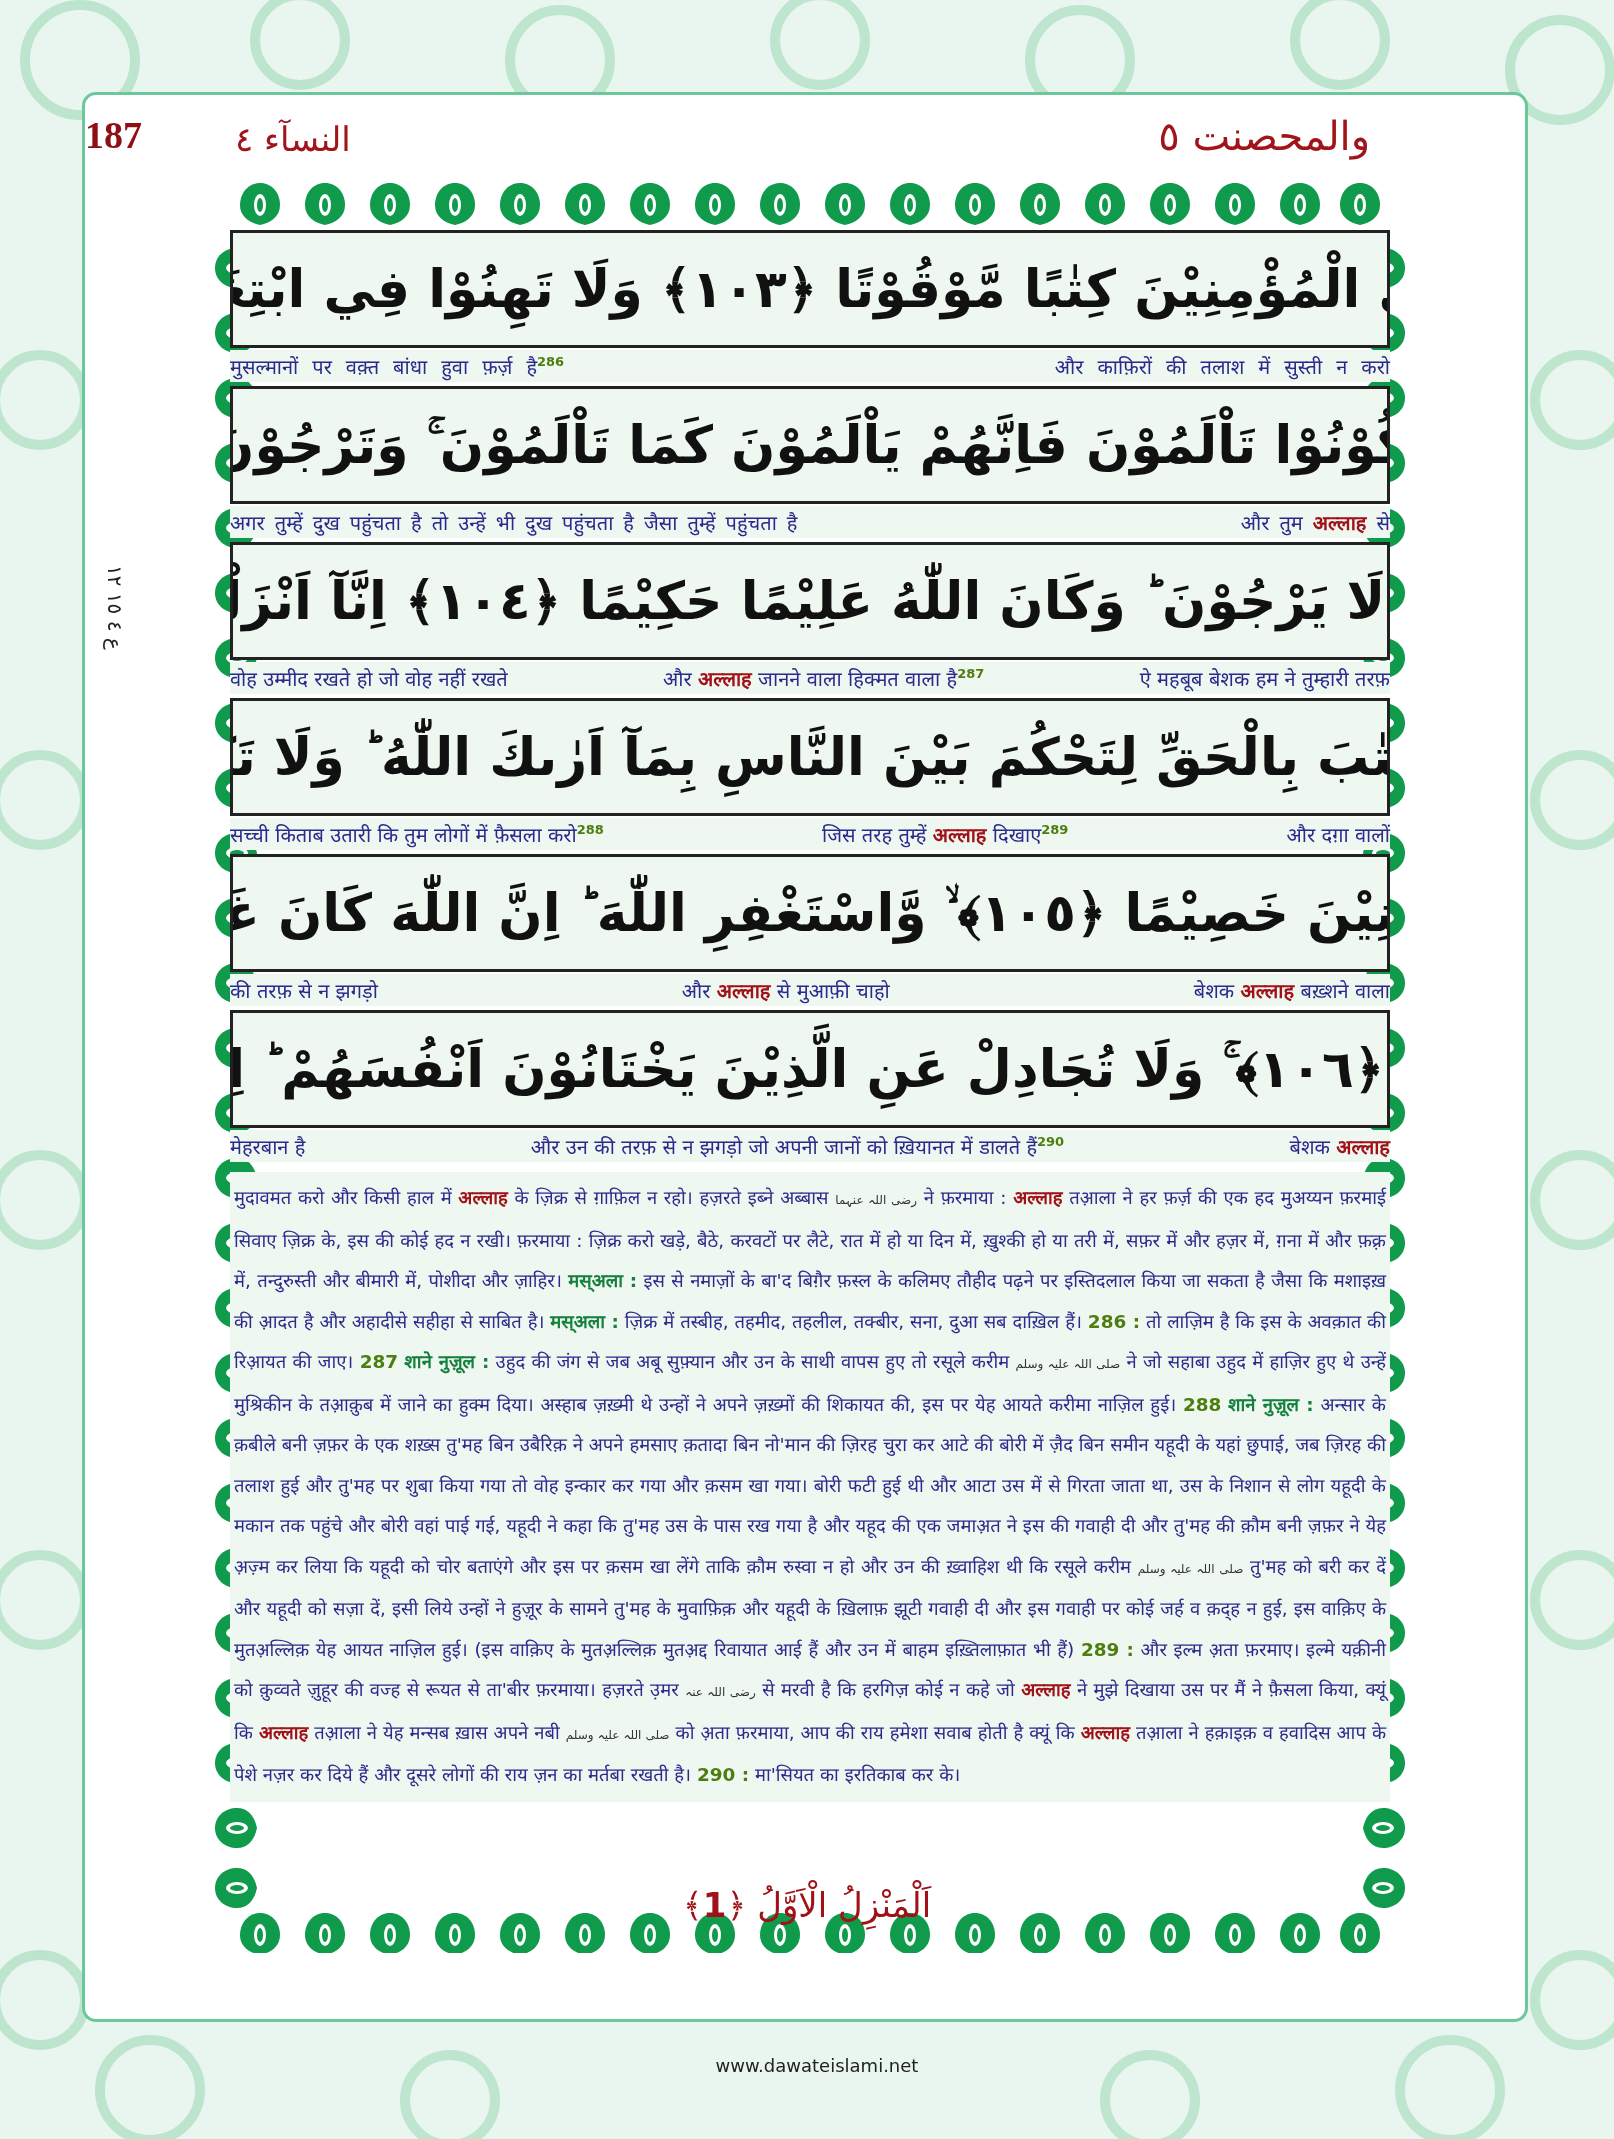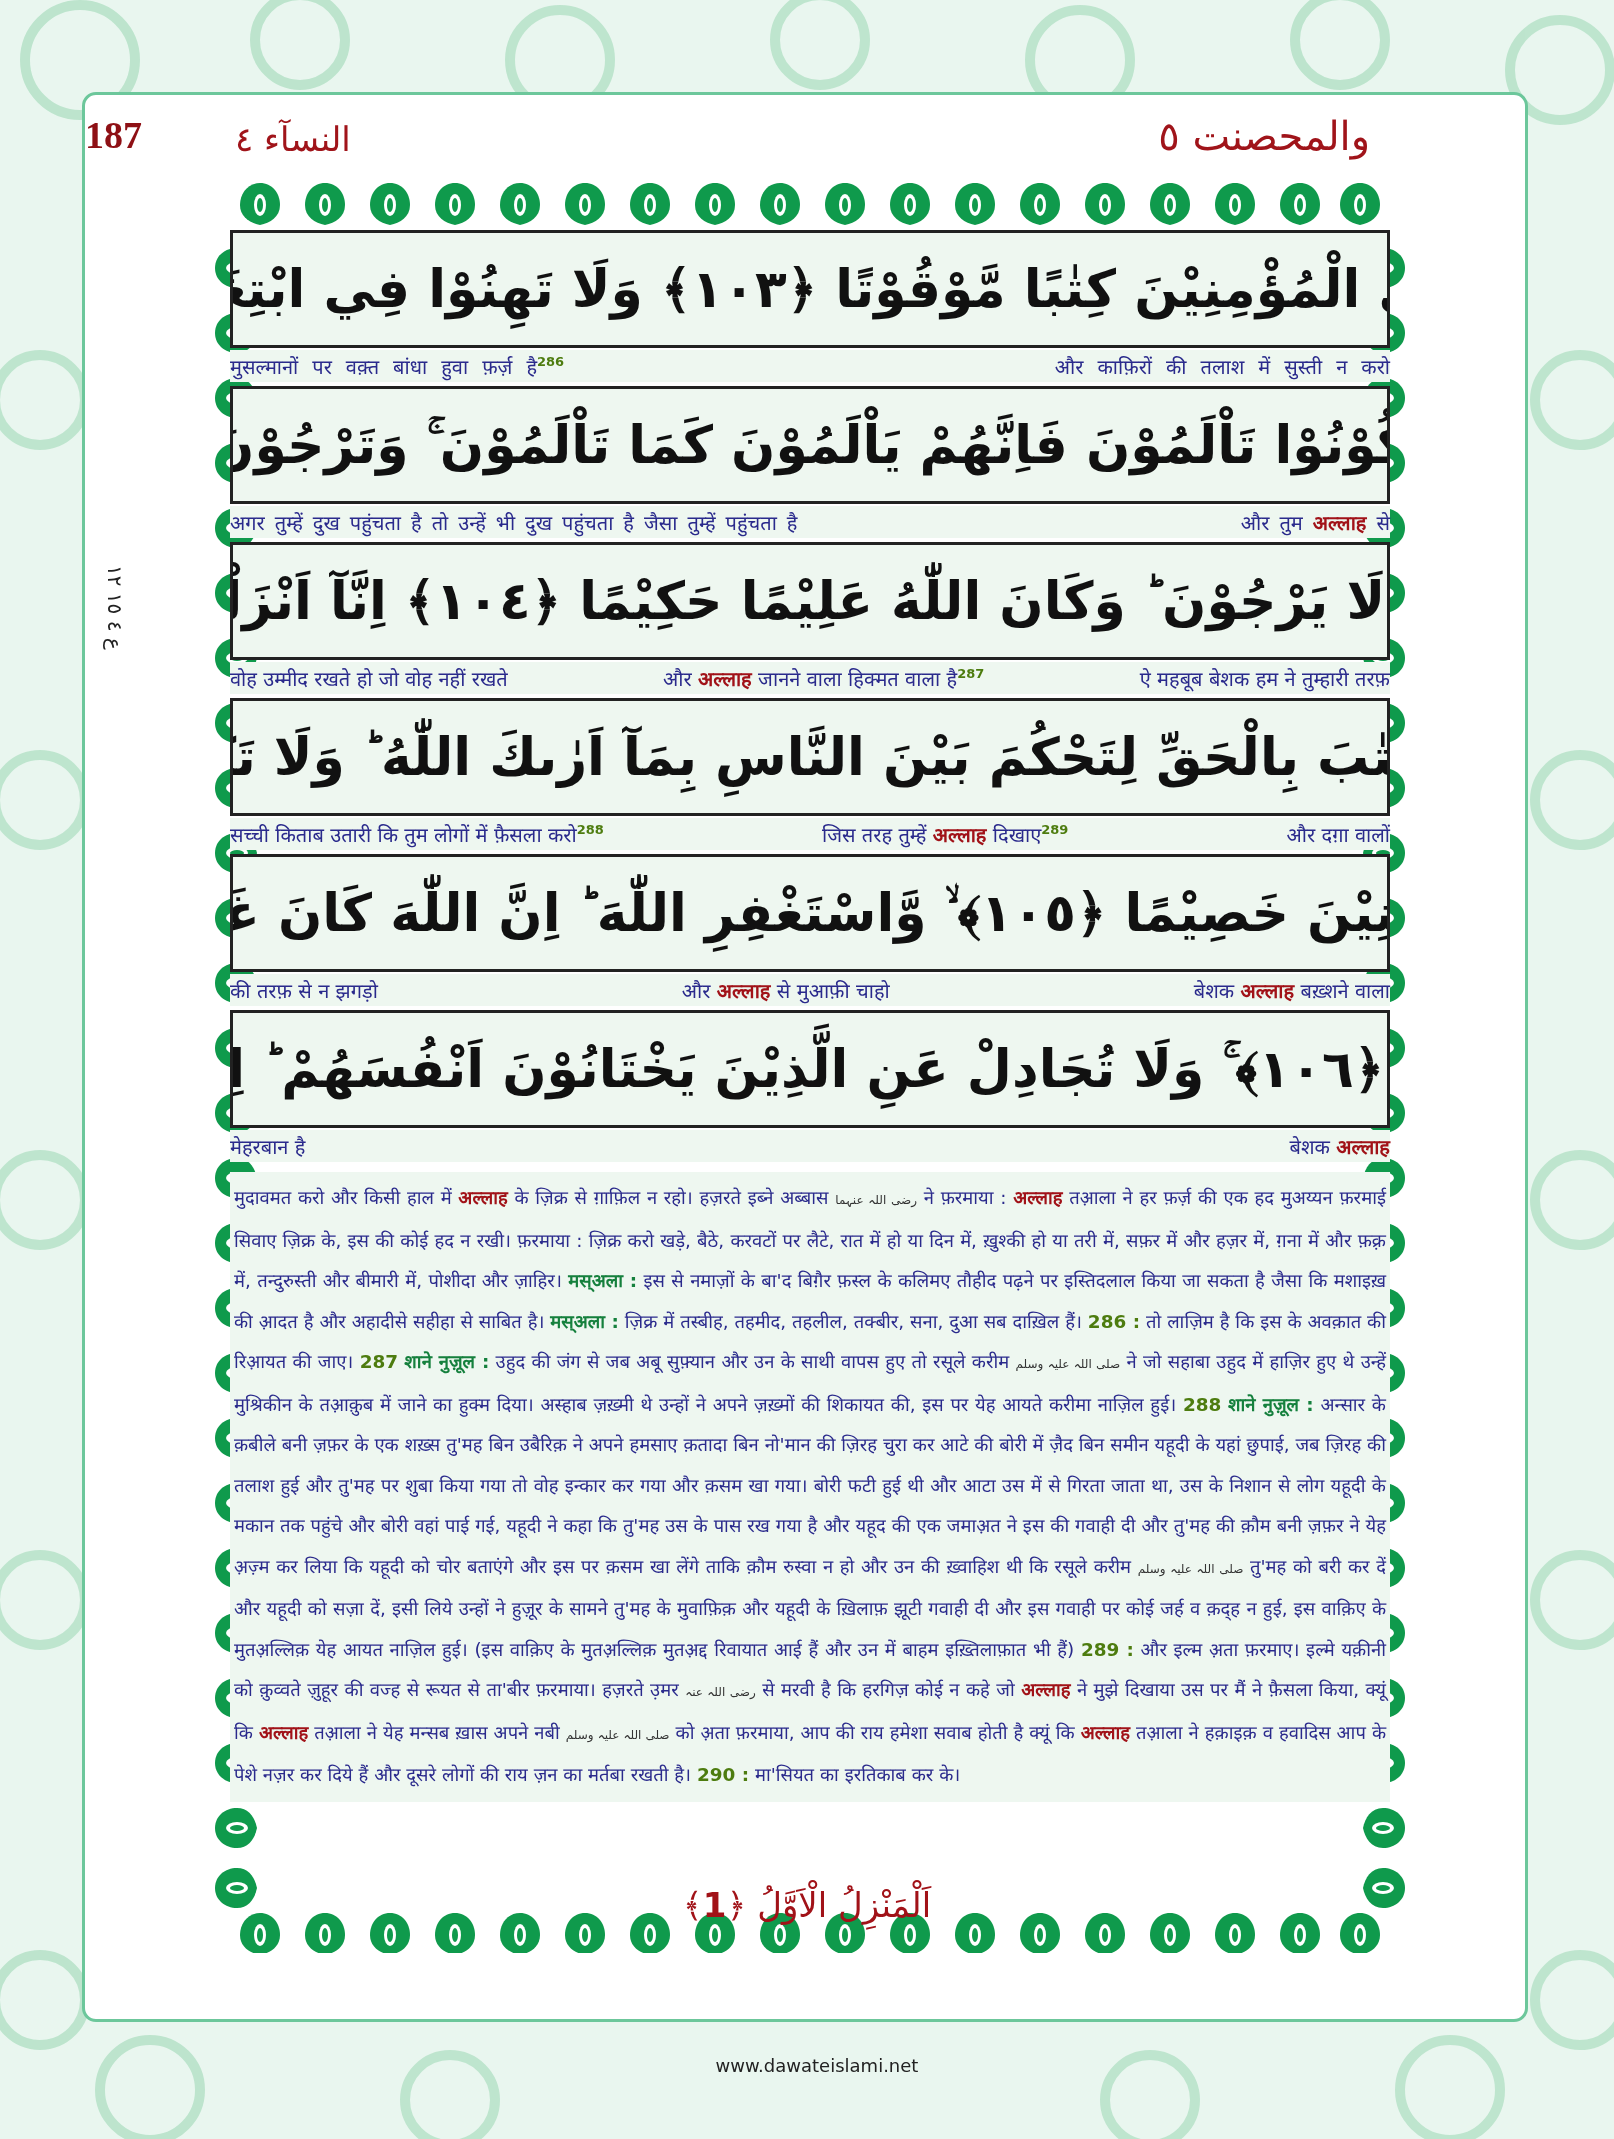--- a/index.html
+++ b/index.html
@@ -455,20 +455,21 @@
     <span>
       <span>बेशक</span>
       <span class="allah">अल्लाह</span>
       <span>बख़्शने वाला</span>
     </span>
   </div>
 
   <div class="ayah">رَّحِيْمًا ﴿١٠٦﴾ ۚ وَلَا تُجَادِلْ عَنِ الَّذِيْنَ يَخْتَانُوْنَ اَنْفُسَهُمْ ؕ اِنَّ اللّٰهَ</div>
   <div class="trans">
     <span>मेहरबान है</span>
+    <span><span>और उन की तरफ़ से न झगड़ो जो अपनी जानों को ख़ियानत में डालते हैं</span><sup class="fn">290</sup></span>
     <span>
       <span>बेशक</span>
       <span class="allah">अल्लाह</span>
     </span>
   </div>
 
   <div class="comm">
     <span>मुदावमत करो और किसी हाल में</span>
     <span class="allah">अल्लाह</span>
     <span>के ज़िक्र से ग़ाफ़िल न रहो। हज़रते इब्ने अब्बास</span>

